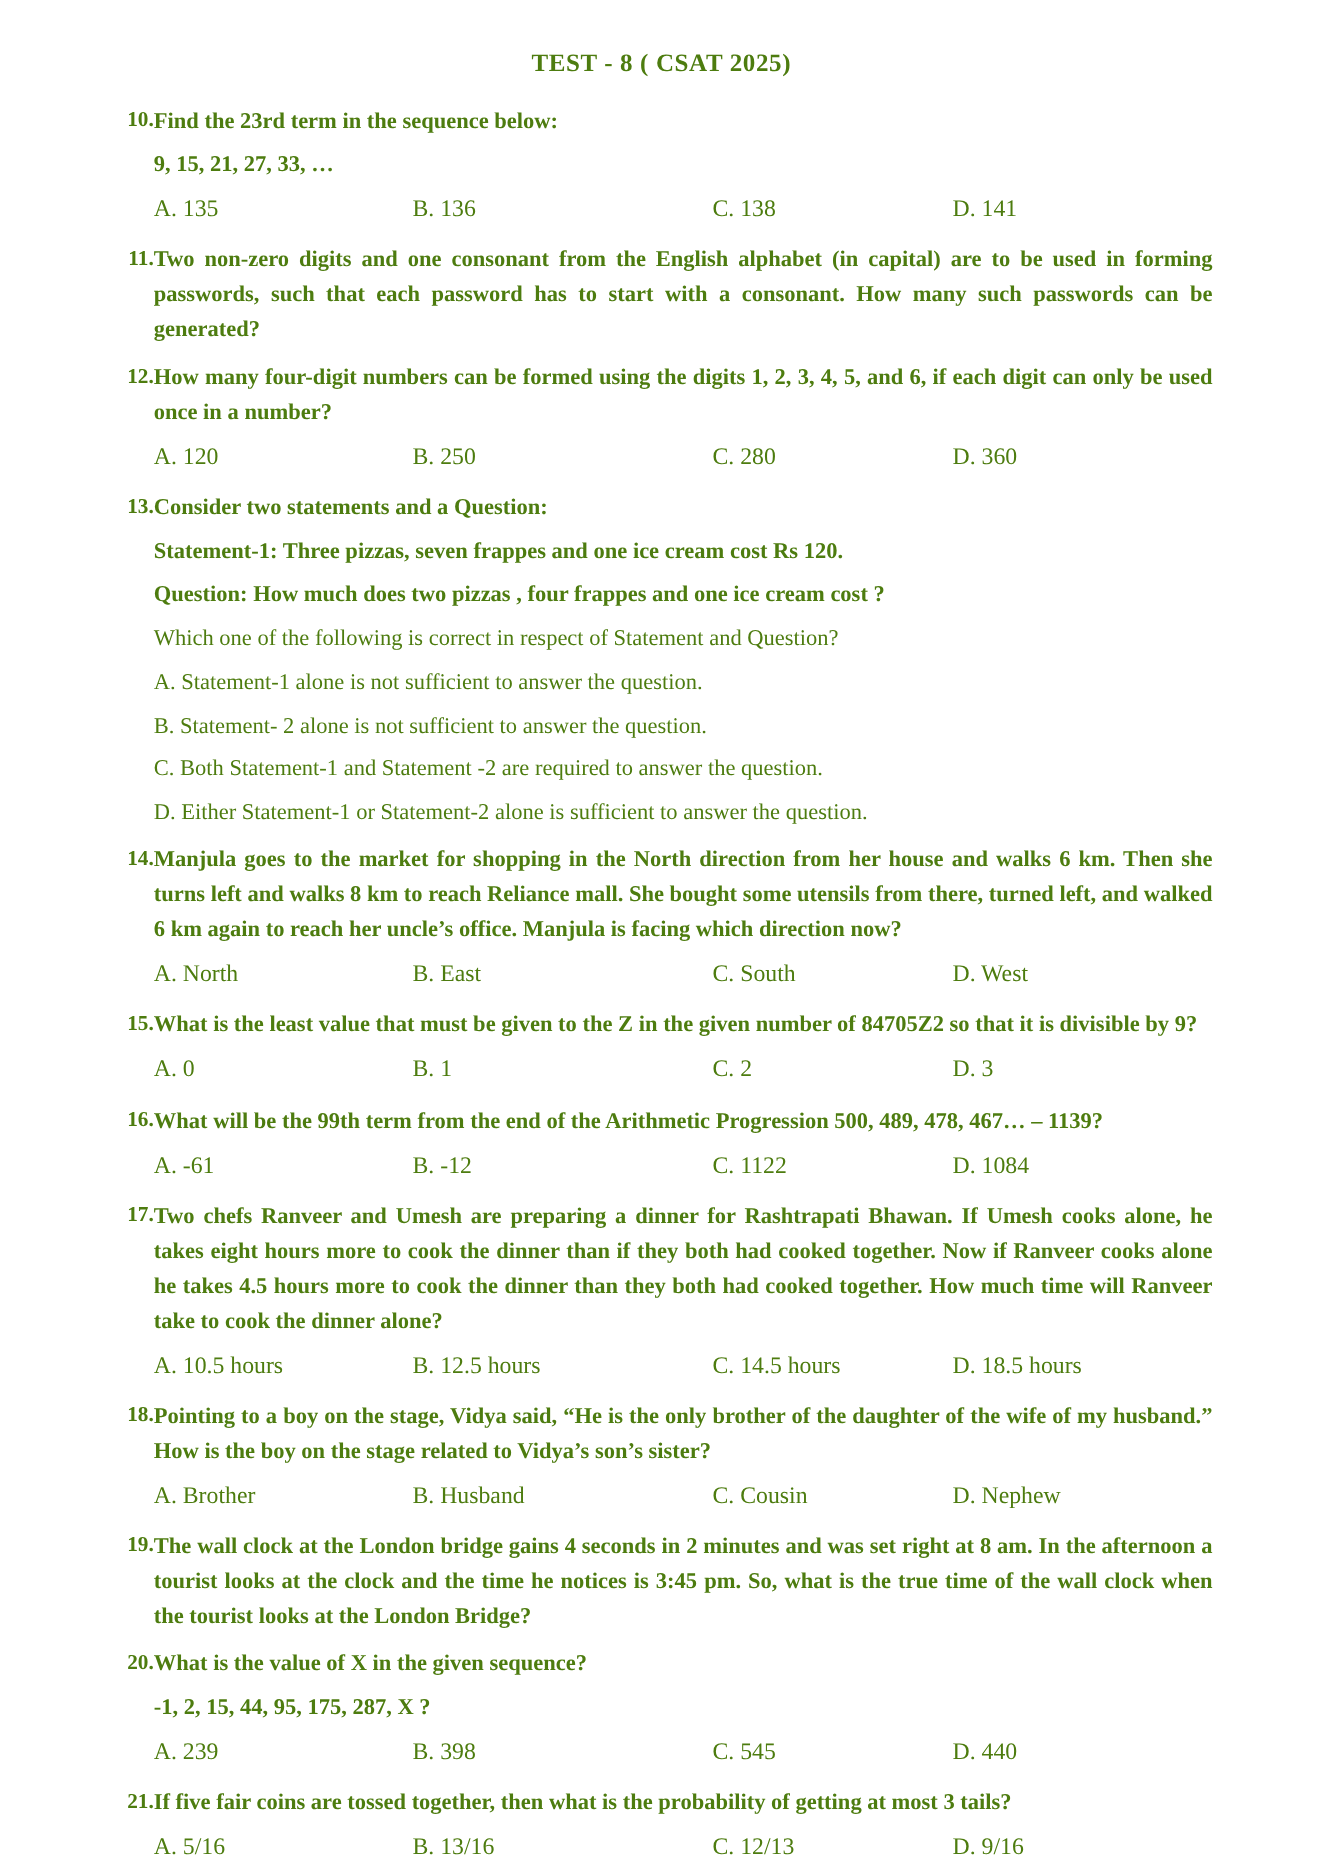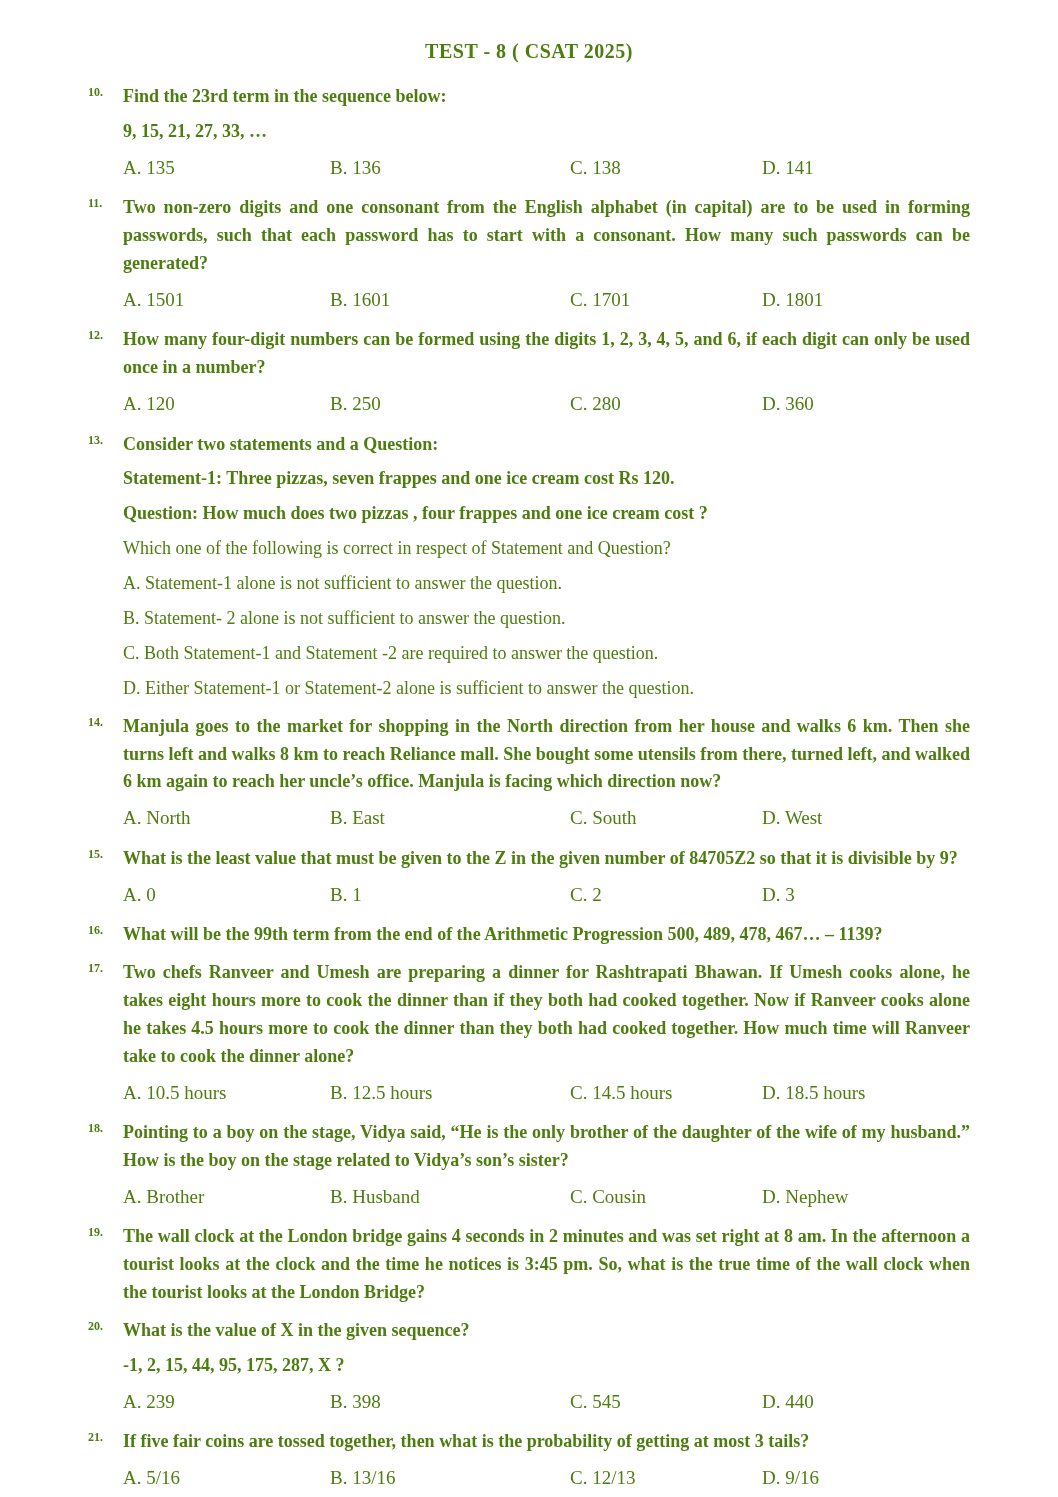--- a/index.html
+++ b/index.html
@@ -22,22 +22,23 @@
     margin-bottom: 20px;
   }
   .question-row {
     display: flex;
     align-items: flex-start;
     margin-bottom: 3px;
   }
   .q-number {
     flex: 0 0 35px;
     font-weight: bold;
-    font-size: 12px;
+    font-size: 17px;
     line-height: 1.55;
+    text-align: right;
   }
   .q-content {
     flex: 1 1 auto;
     min-width: 0;
   }
   .q-par {
     font-size: 18px;
     line-height: 1.55;
     text-align: justify;
     margin-bottom: 7px;
@@ -68,26 +69,20 @@
             <div class="option-cell">B. 136</div>
             <div class="option-cell">C. 138</div>
             <div class="option-cell">D. 141</div>
           </div>
         </div>
       </div>
       <div class="question-row">
         <div class="q-number">11.</div>
         <div class="q-content">
           <div class="q-par bold">Two non-zero digits and one consonant from the English alphabet (in capital) are to be used in forming passwords, such that each password has to start with a consonant. How many such passwords can be generated?</div>
-          <div class="options-row">
-            <div class="option-cell">A. 1501</div>
-            <div class="option-cell">B. 1601</div>
-            <div class="option-cell">C. 1701</div>
-            <div class="option-cell">D. 1801</div>
-          </div>
         </div>
       </div>
       <div class="question-row">
         <div class="q-number">12.</div>
         <div class="q-content">
           <div class="q-par bold">How many four-digit numbers can be formed using the digits 1, 2, 3, 4, 5, and 6, if each digit can only be used once in a number?</div>
           <div class="options-row">
             <div class="option-cell">A. 120</div>
             <div class="option-cell">B. 250</div>
             <div class="option-cell">C. 280</div>
@@ -129,20 +124,26 @@
             <div class="option-cell">B. 1</div>
             <div class="option-cell">C. 2</div>
             <div class="option-cell">D. 3</div>
           </div>
         </div>
       </div>
       <div class="question-row">
         <div class="q-number">16.</div>
         <div class="q-content">
           <div class="q-par bold">What will be the 99th term from the end of the Arithmetic Progression 500, 489, 478, 467… – 1139?</div>
+          <div class="options-row">
+            <div class="option-cell">A. -61</div>
+            <div class="option-cell">B. -12</div>
+            <div class="option-cell">C. 1122</div>
+            <div class="option-cell">D. 1084</div>
+          </div>
         </div>
       </div>
       <div class="question-row">
         <div class="q-number">17.</div>
         <div class="q-content">
           <div class="q-par bold">Two chefs Ranveer and Umesh are preparing a dinner for Rashtrapati Bhawan. If Umesh cooks alone, he takes eight hours more to cook the dinner than if they both had cooked together. Now if Ranveer cooks alone he takes 4.5 hours more to cook the dinner than they both had cooked together. How much time will Ranveer take to cook the dinner alone?</div>
           <div class="options-row">
             <div class="option-cell">A. 10.5 hours</div>
             <div class="option-cell">B. 12.5 hours</div>
             <div class="option-cell">C. 14.5 hours</div>

